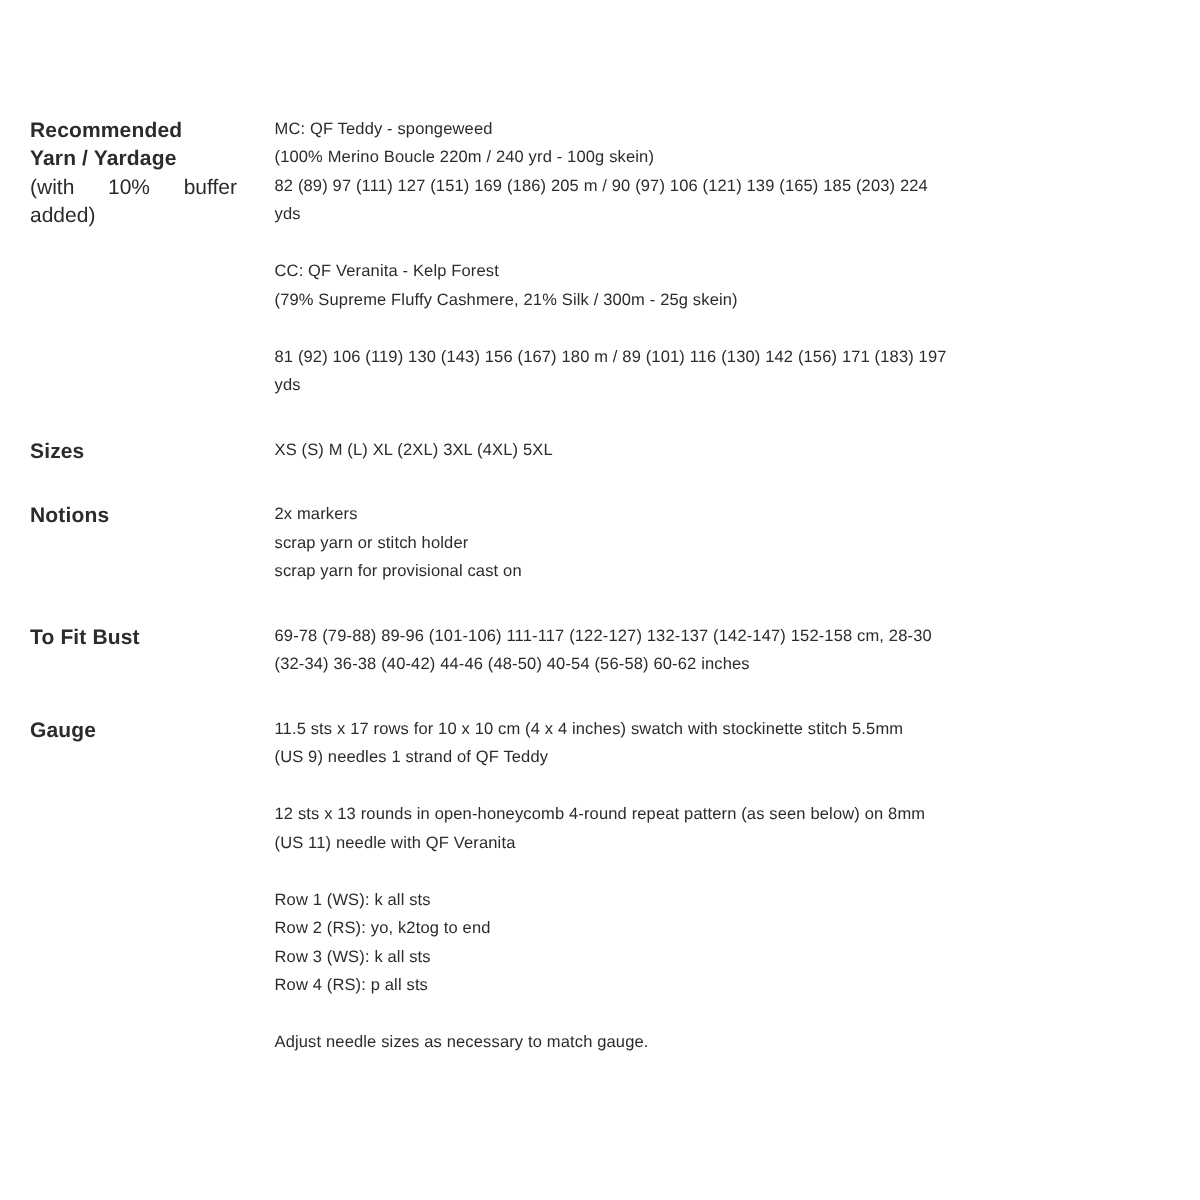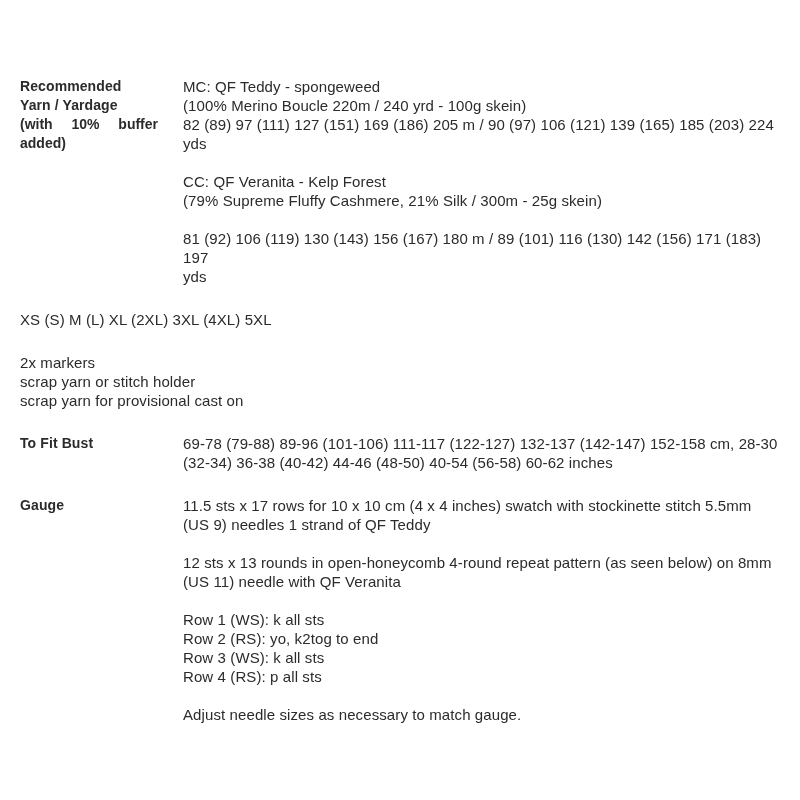--- a/index.html
+++ b/index.html
@@ -32,30 +32,30 @@
   }
   .spec-label {
     font-size: 14px;
     line-height: 19px;
     font-weight: bold;
     letter-spacing: 0.1px;
   }
   .spec-label-note {
     font-size: 14px;
     line-height: 19px;
-    font-weight: bold;
+    font-weight: normal;
     width: 138px;
     text-align: justify;
   }
   .content-col {
     flex: 1 1 auto;
     max-width: 600px;
   }
   .spec-content {
-    font-size: 15px;
+    font-size: 11px;
     line-height: 19px;
     letter-spacing: 0.1px;
   }
   .lines {
     white-space: pre-line;
   }
 </style>
 </head>
 <body>
 
@@ -75,27 +75,33 @@
 
 CC: QF Veranita - Kelp Forest
 (79% Supreme Fluffy Cashmere, 21% Silk / 300m - 25g skein)
 
 81 (92) 106 (119) 130 (143) 156 (167) 180 m / 89 (101) 116 (130) 142 (156) 171 (183) 197
 yds</div>
     </div>
   </section>
 
   <section class="spec-row">
+    <div class="label-col">
+      <div class="spec-label">Sizes</div>
+    </div>
     <div class="content-col">
       <div class="spec-content lines">XS (S) M (L) XL (2XL) 3XL (4XL) 5XL</div>
     </div>
   </section>
 
 
   <section class="spec-row">
+    <div class="label-col">
+      <div class="spec-label">Notions</div>
+    </div>
     <div class="content-col">
       <div class="spec-content lines">2x markers
 scrap yarn or stitch holder
 scrap yarn for provisional cast on</div>
     </div>
   </section>
 
   <section class="spec-row">
     <div class="label-col">
       <div class="spec-label">To Fit Bust</div>

